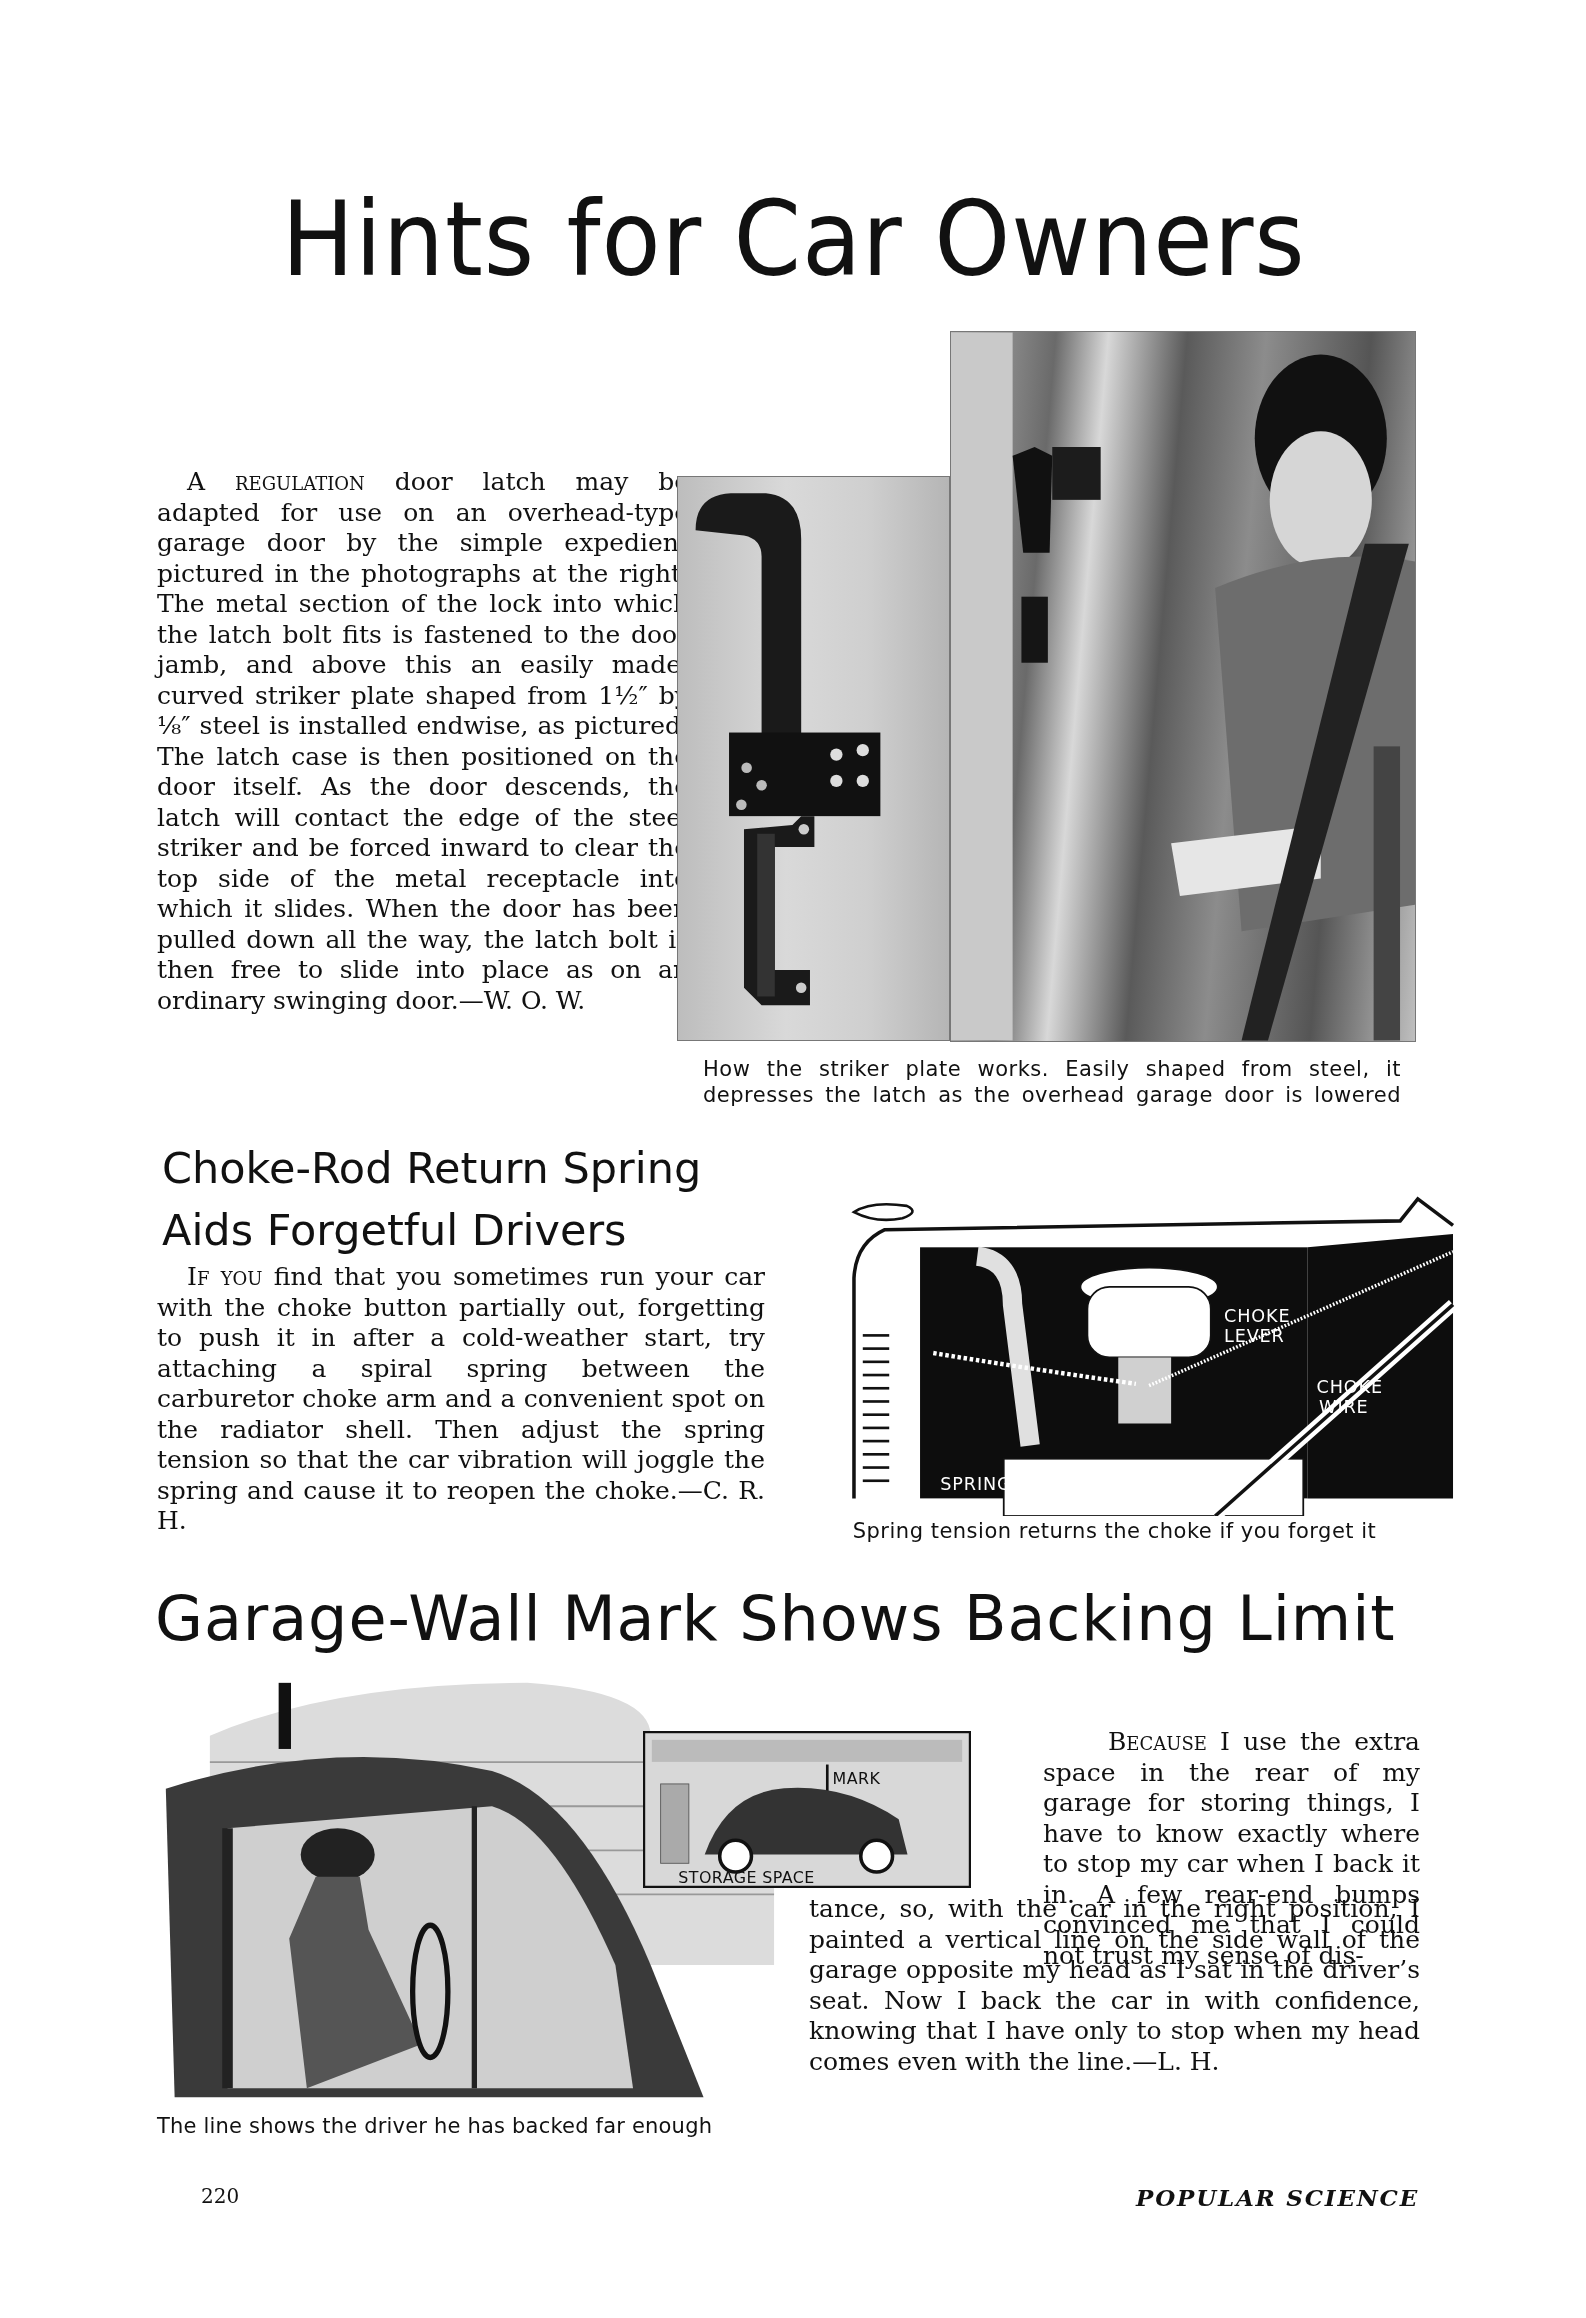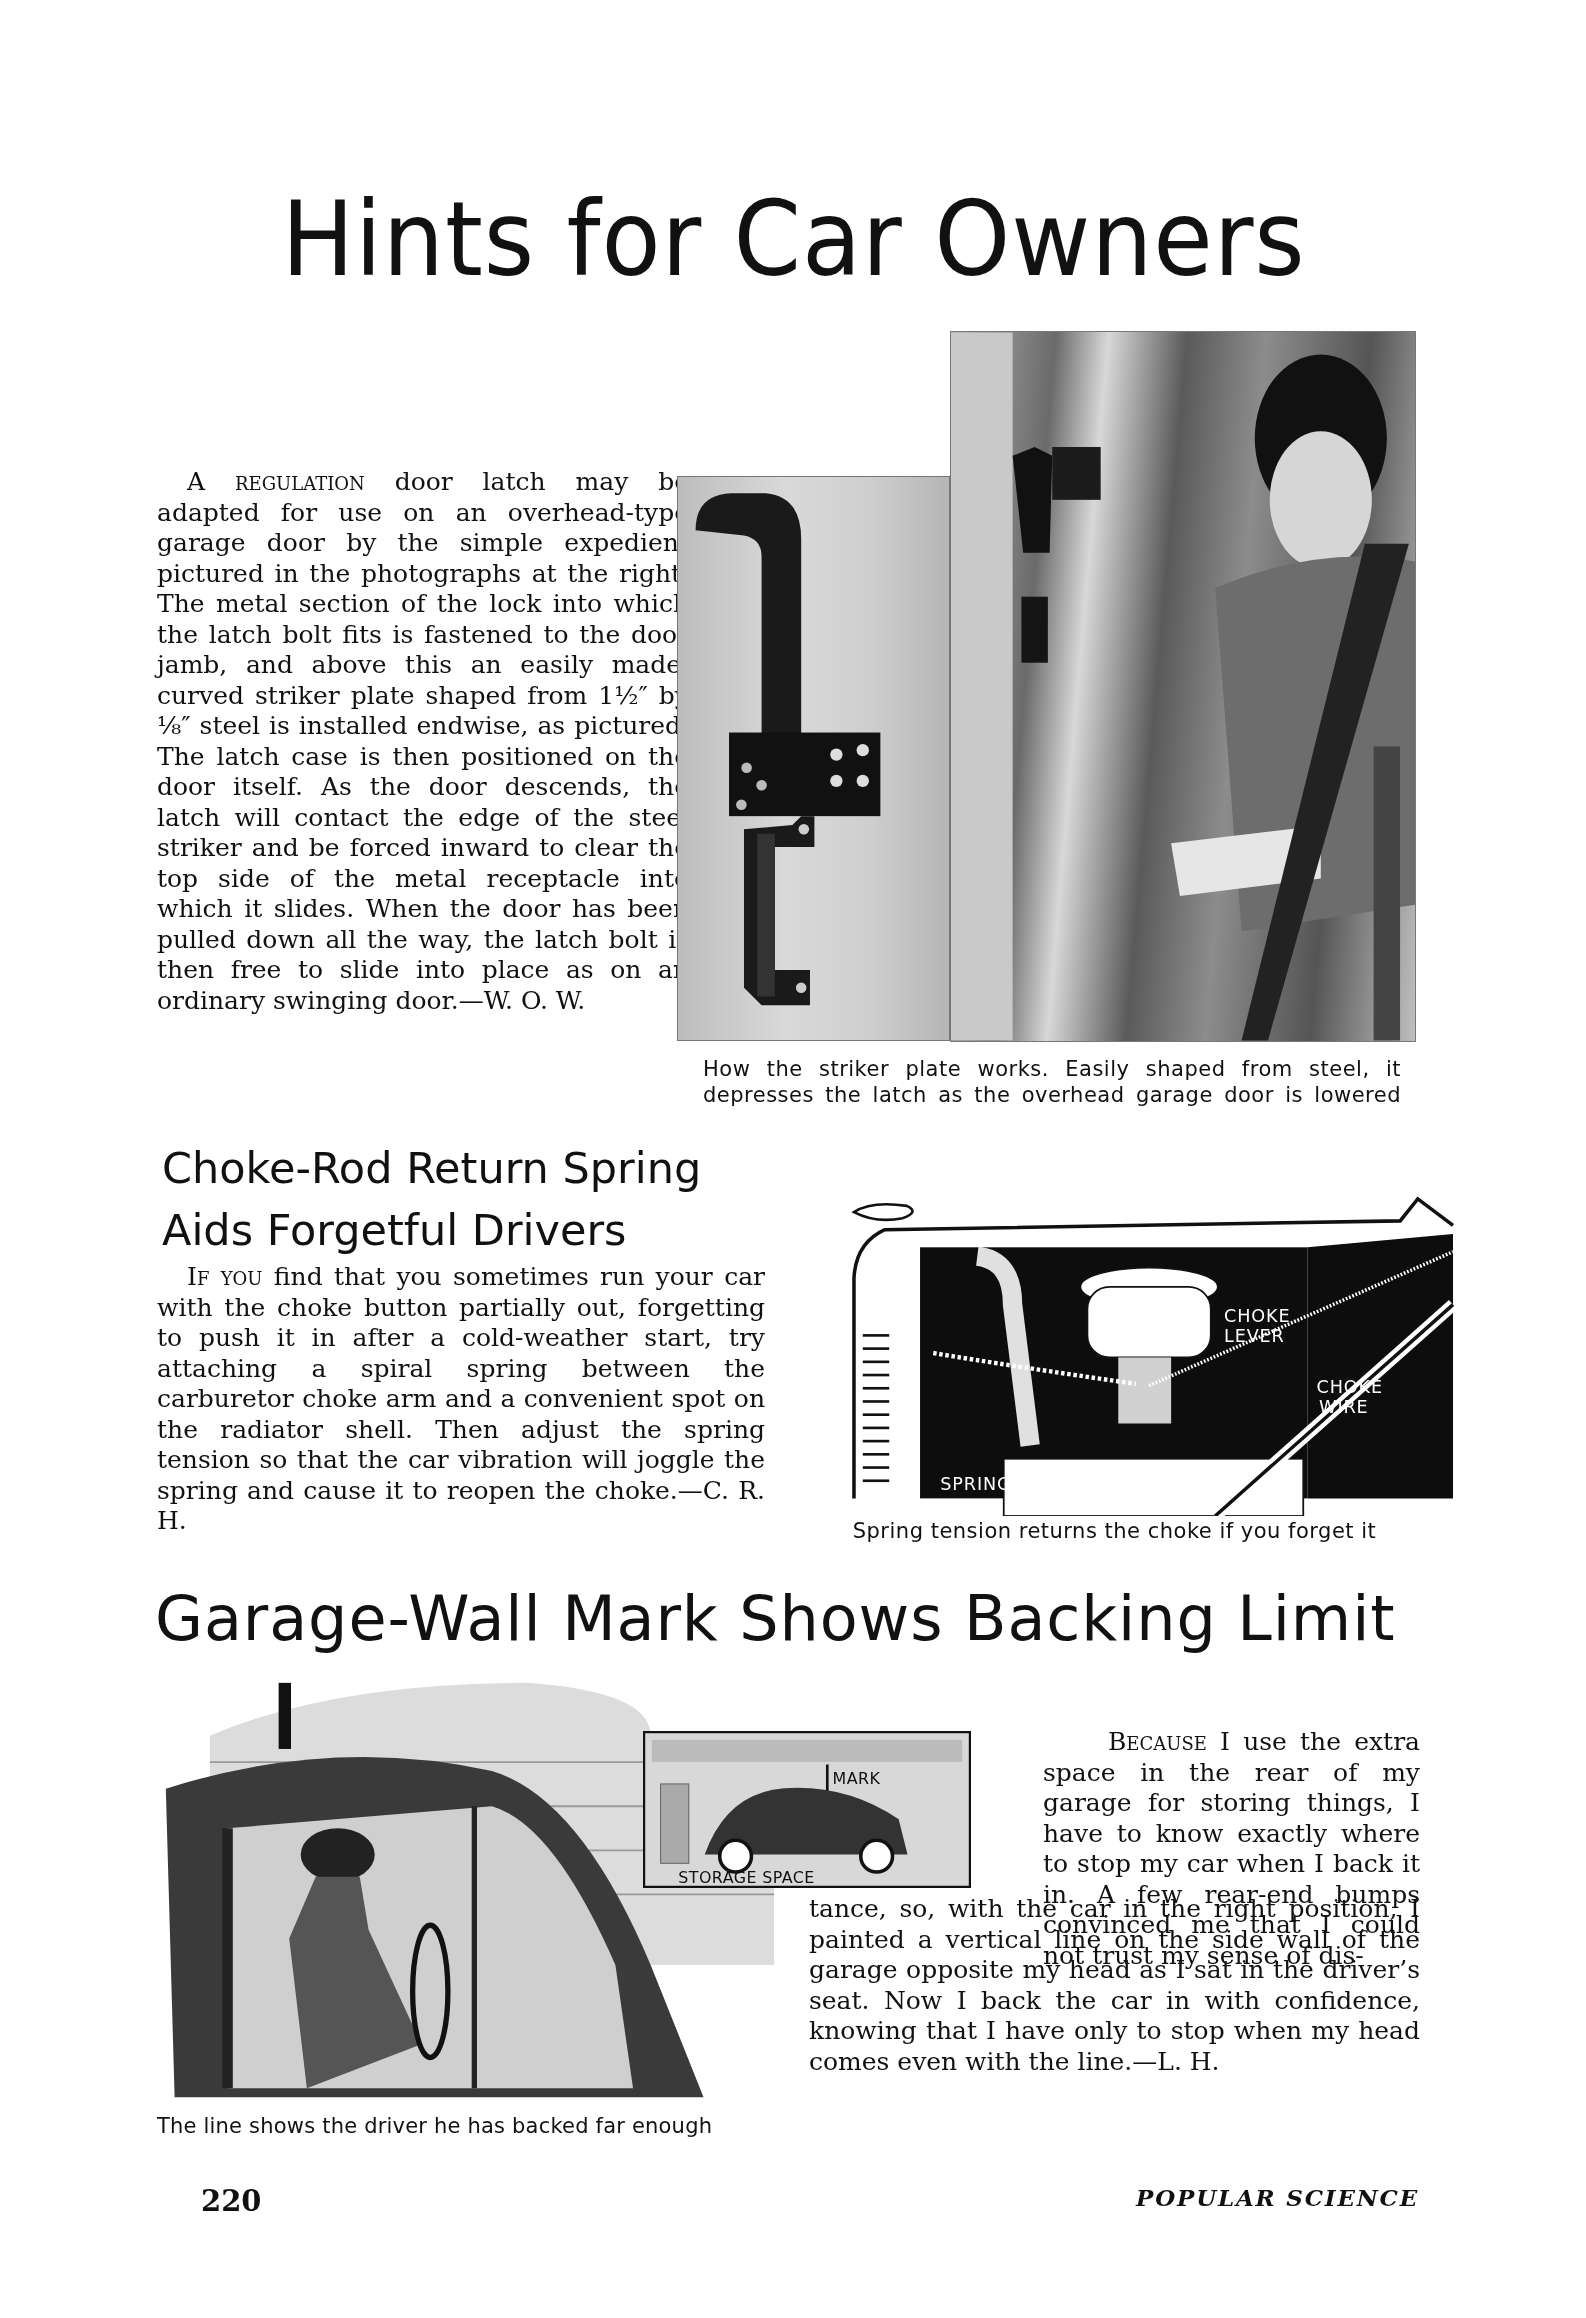--- a/index.html
+++ b/index.html
@@ -39,21 +39,21 @@
   #inset3 { left:643px; top:1711px; width:328px; height:133px;margin-top:20px; }
 
   .diag-label { font-family:"DejaVu Sans","Liberation Sans",sans-serif; font-size:20px; fill:#fff; letter-spacing:1px; }
   .inset-label { font-family:"DejaVu Sans","Liberation Sans",sans-serif; font-size:18px; fill:#111; letter-spacing:0.5px; }
 
   #body3a { left:1043px; top:1727px; width:377px; }
   #body3b { left:809px; top:1894px; width:611px; }
   #body3a p { text-indent:2.6em; }
   #body3b p { text-indent:0; }
 
-  #page-number { left:201px; top:2184px; font-size:29px; font-weight:bold; }
+  #page-number { left:201px; top:2184px; font-size:20px; font-weight:normal; }
   #magazine-name { left:1102px; top:2184px; width:317px; text-align:right; font-size:23px; font-style:italic; font-weight:bold; letter-spacing:1.8px; }
 </style>
 </head>
 <body>
 
 <div id="main-title" class="abs sans">Hints for Car Owners</div>
 
 <div id="sub1" class="abs sans subhead">
 </div>
 

